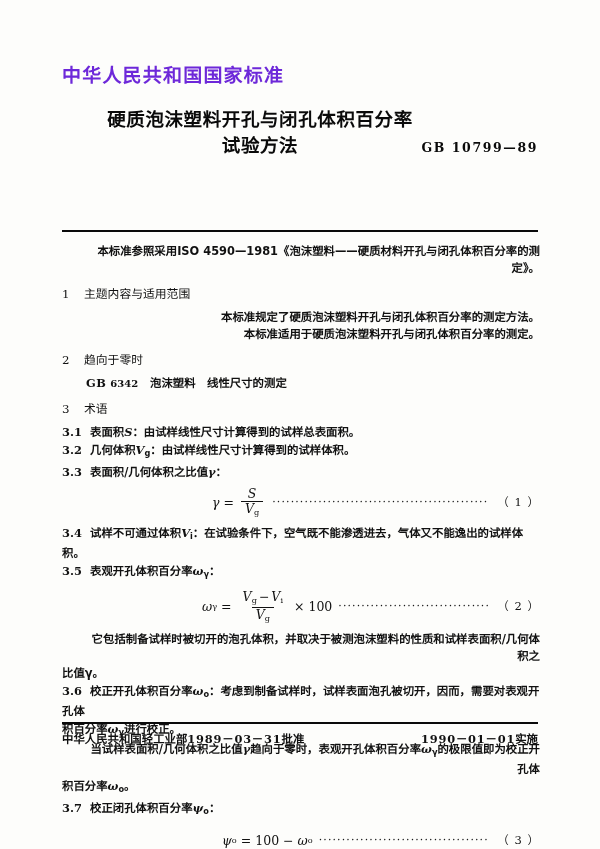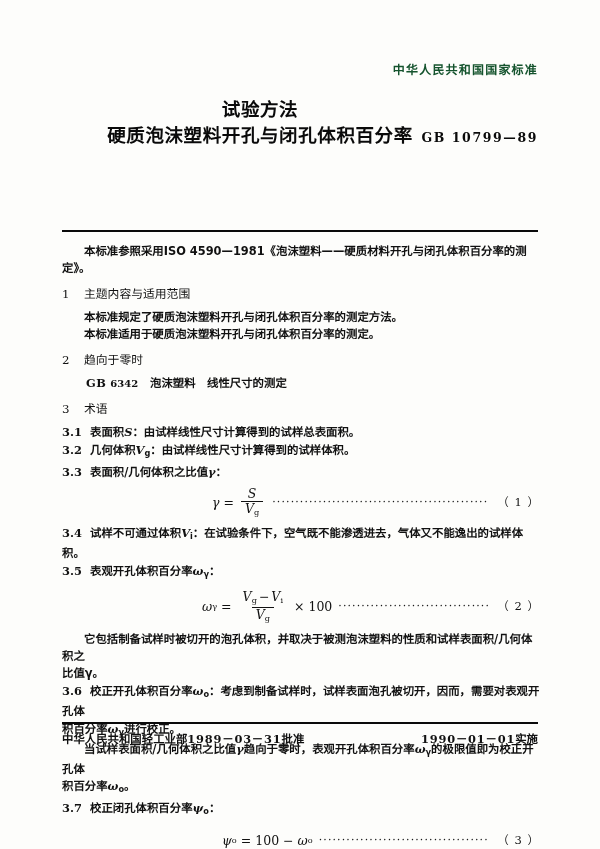--- a/index.html
+++ b/index.html
@@ -20,25 +20,25 @@
     overflow: hidden;
   }
   
   .header {
     position: absolute;
     left: 62px;
     top: 60px;
     width: 476px;
   }
   .national-line {
-    text-align: right;
-    font-size: 12px;
+    text-align: left;
+    font-size: 19px;
     font-weight: bold;
     letter-spacing: 1.2px;
-    color: #14532d;
+    color: #6d28d9;
   }
   .title-wrap {
     position: relative;
     margin-top: 20px;
   }
   .main-title {
     text-align: center;
     font-size: 18.5px;
     font-weight: bold;
     line-height: 26px;
@@ -93,20 +93,21 @@
     line-height: 17.2px;
     color: #111111;
     font-weight: bold;
   }
   .p {
     margin: 0;
     padding: 0;
   }
   .indent {
     text-indent: 22px;
+    text-align: right;
   }
   .sect {
     margin-top: 8.5px;
     margin-bottom: 6px;
     font-weight: normal;
     font-size: 11.8px;
   }
   .sect .num {
     display: inline-block;
     width: 22px;
@@ -216,22 +217,22 @@
 </head>
 <body>
 
 <div id="page">
 
   <div class="header">
     <div class="national-line">中华人民共和国国家标准</div>
 
     <div class="title-wrap">
       <div class="main-title">
+        <div>硬质泡沫塑料开孔与闭孔体积百分率</div>
         <div>试验方法</div>
-        <div>硬质泡沫塑料开孔与闭孔体积百分率</div>
       </div>
       <div class="std-number">GB 10799—89</div>
     </div>
 
   </div>
 
   <div class="rule" id="rule-top"></div>
 
   <div class="body-area">
 

